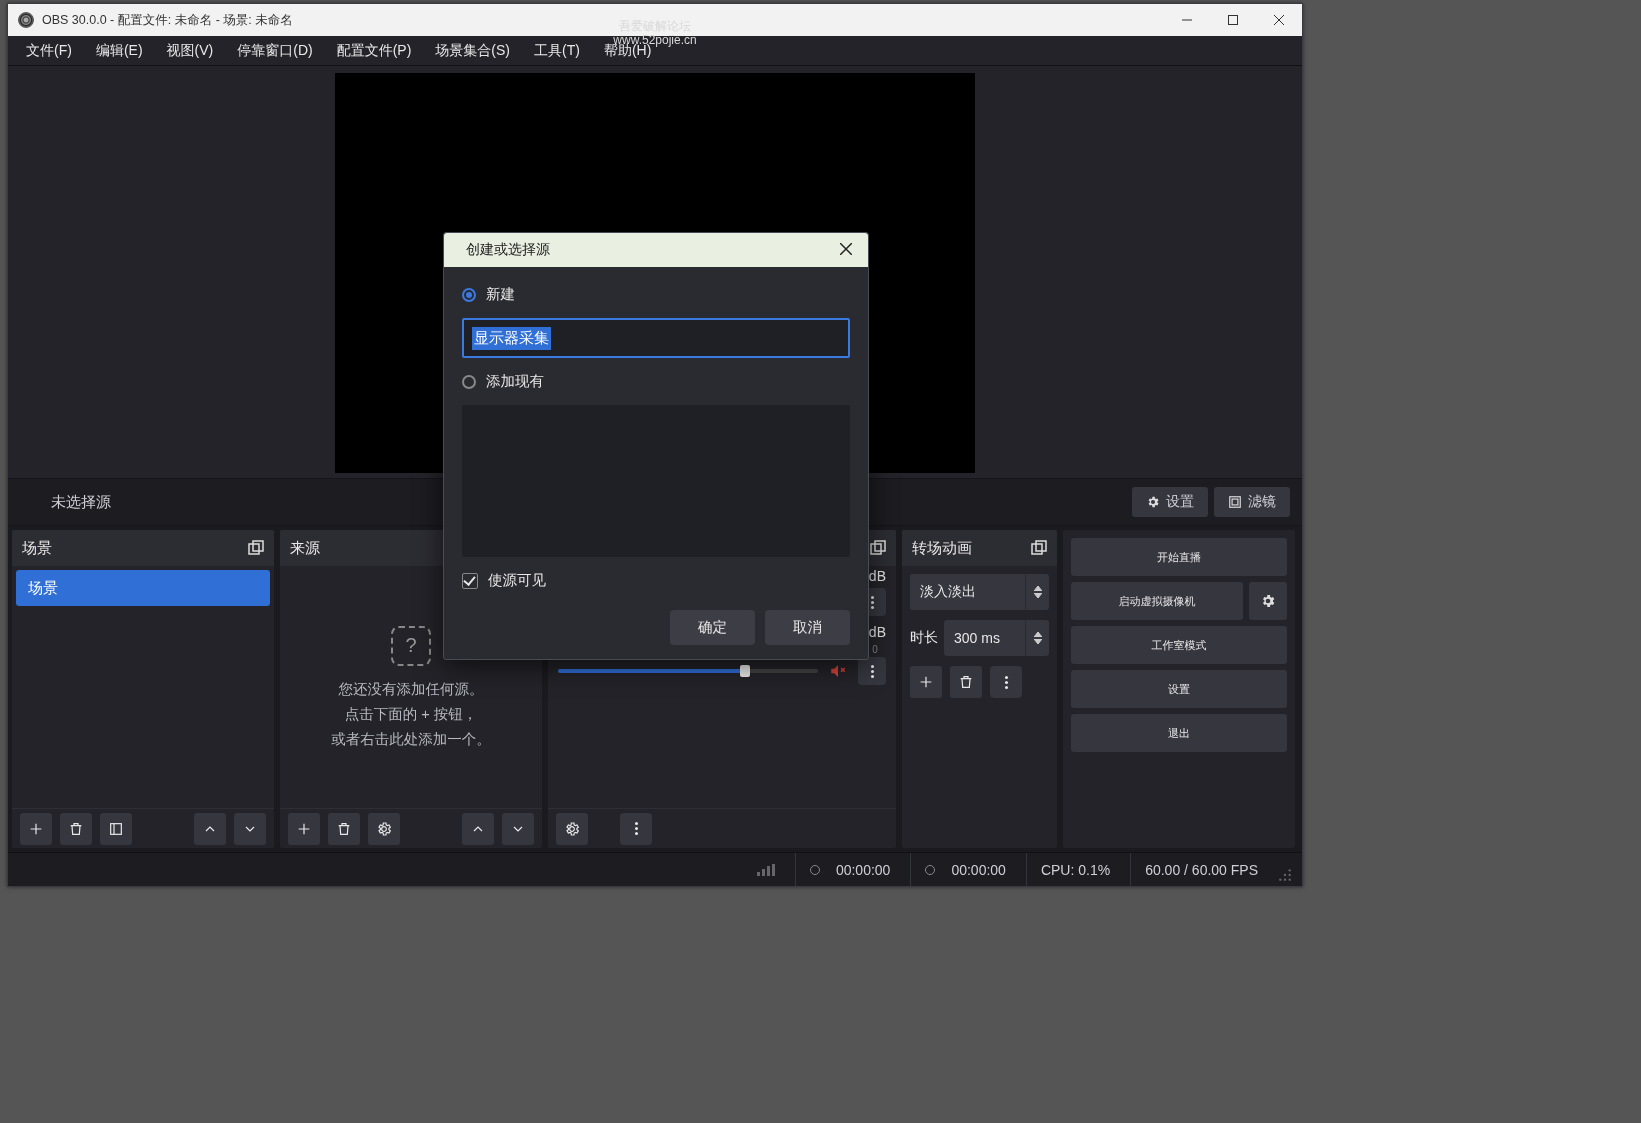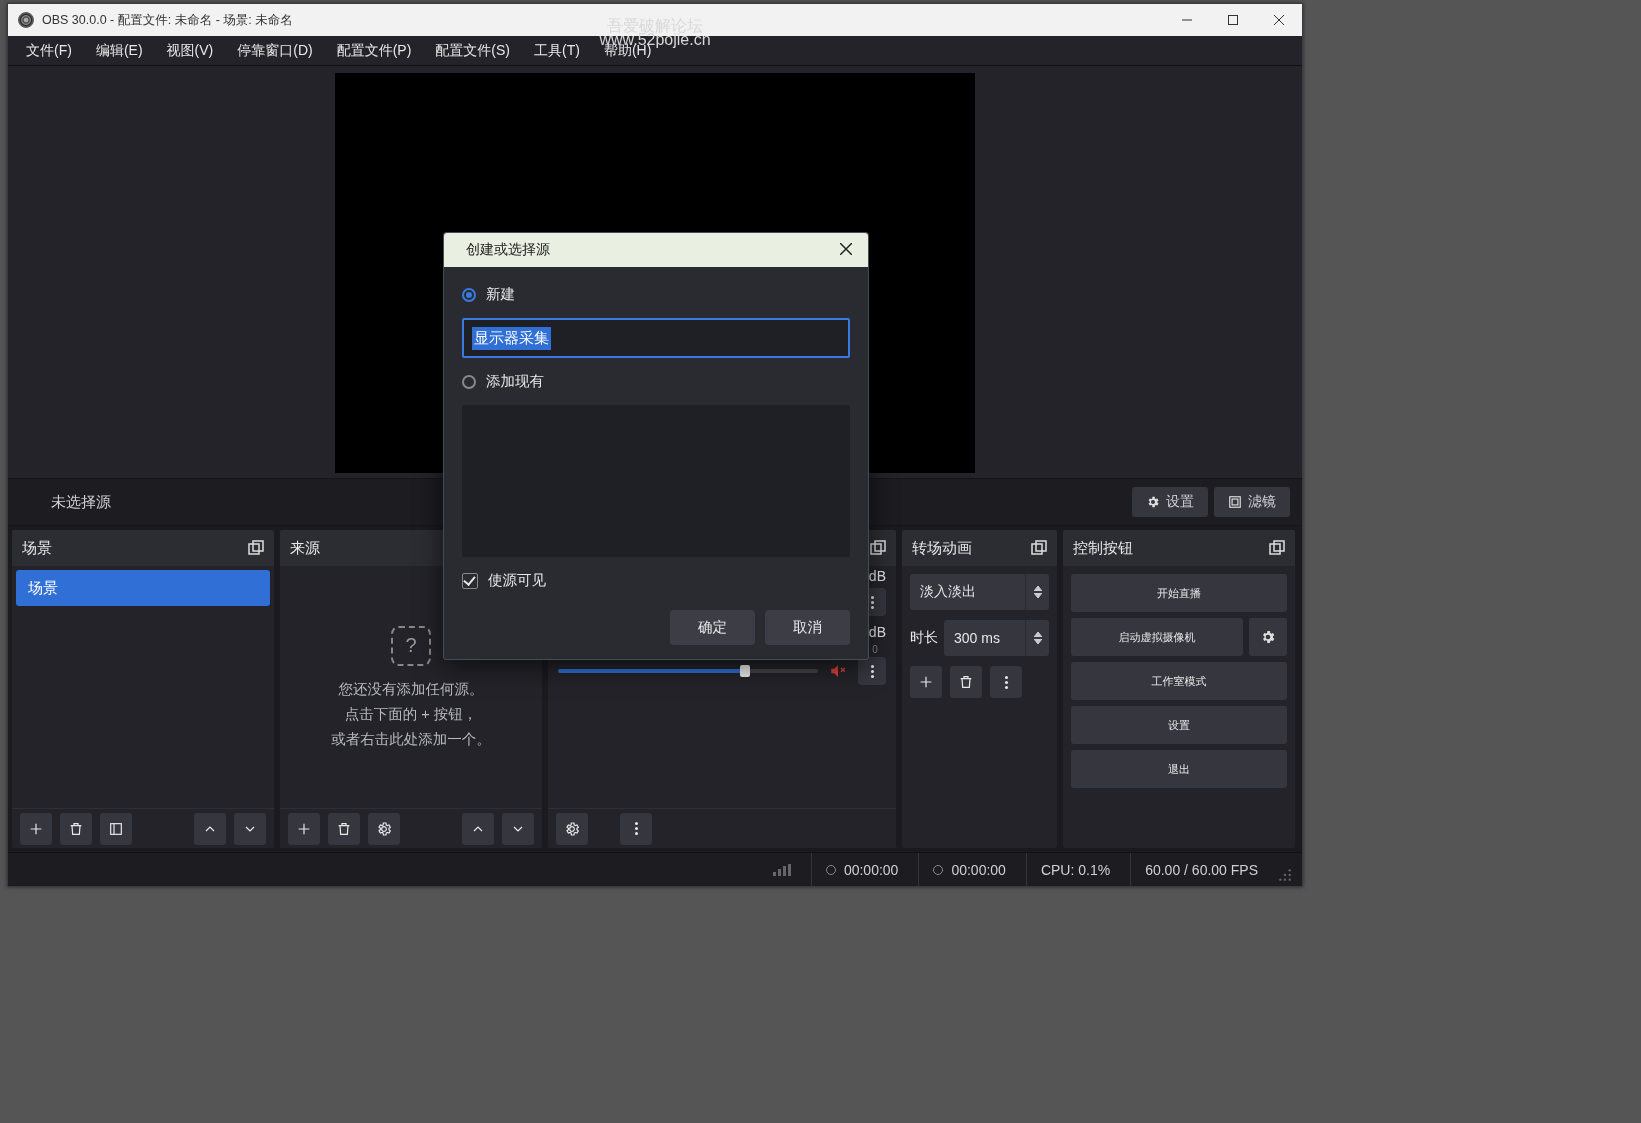--- a/index.html
+++ b/index.html
@@ -2,21 +2,21 @@
 <html><head>
 <meta charset="utf-8">
 <style>
   * { margin:0; padding:0; box-sizing:border-box; font-family:"Segoe UI","Microsoft YaHei",sans-serif; user-select:none; }
   body { background:#555; width:1641px; height:1123px; transform-origin:top left; }
   .window { position:absolute; left:7px; top:3px; width:1296px; height:884px; background:#84cc16; border:1px solid #3a3a42; display:flex; flex-direction:column; box-shadow:0 0 4px rgba(0,0,0,.5); }
   
   .titlebar { height:32px; background:#f2f2f2; display:flex; align-items:center; color:#333; font-size:12.5px; }
   .titlebar .obs-icon { width:16px; height:16px; margin:0 8px 0 10px; border-radius:50%; background:radial-gradient(circle at 50% 50%, #aaa 20%, #444 28%, #888 45%, #222 55%, #666 70%, #111 80%); border:1px solid #555; }
   .titlebar .title-text { flex:1; }
-  .titlebar .watermark { position:absolute; left:50%; top:15px; transform:translateX(-50%); color:#d8d8d8; font-size:16px; text-align:center; line-height:14px; pointer-events:none; }
+  .titlebar .watermark { position:absolute; left:50%; top:15px; transform:translateX(-50%); color:#d8d8d8; font-size:12px; text-align:center; line-height:14px; pointer-events:none; }
   .win-controls { display:flex; height:100%; }
   .win-btn { width:46px; display:flex; align-items:center; justify-content:center; color:#333; font-size:14px; }
   .win-btn svg { width:10px; height:10px; stroke:#333; stroke-width:1; fill:none; }
   
   .menubar { height:30px; background:#232329; display:flex; align-items:center; padding:0 6px; color:#e8e8e8; font-size:14px; border-bottom:1px solid #111; }
   .menu-item { padding:4px 12px; border-radius:3px; }
   
   .preview-area { height:412px; background:#232329; display:flex; align-items:flex-start; justify-content:center; }
   .preview-canvas { width:640px; height:400px; background:#000; margin-top:7px; }
   
@@ -65,21 +65,21 @@
   .trans-tools { display:flex; gap:8px; }
   
   .dock.controls { width:232px; }
   .ctrl-body { padding:8px; display:flex; flex-direction:column; gap:6px; }
   .ctrl-btn { background:#36363f; height:38px; border-radius:3px; display:flex; align-items:center; justify-content:center; color:#e8e8e8; font-size:11px; }
   .ctrl-row { display:flex; gap:6px; }
   .ctrl-row .ctrl-btn:first-child { flex:1; }
   .ctrl-row .sq { width:38px; }
   
   .status-bar { height:34px; background:#1c1c21; display:flex; align-items:center; justify-content:flex-end; gap:6px; padding:0 10px; color:#cfcfd6; font-size:14px; border-top:1px solid #111; }
-  .status-cell { padding:0 14px; display:flex; align-items:center; gap:8px; height:100%; border-left:1px solid #34343c; }
+  .status-cell { padding:0 14px; display:flex; align-items:center; gap:16px; height:100%; border-left:1px solid #34343c; }
   .status-cell.first { border-left:none; }
   .sig { width:18px; height:12px; display:flex; align-items:flex-end; gap:2px; }
   .sig span { width:3px; background:#666; }
   .sig span:nth-child(1){height:4px} .sig span:nth-child(2){height:7px} .sig span:nth-child(3){height:10px} .sig span:nth-child(4){height:12px}
   .dot { width:10px; height:10px; border:1.5px solid #888; border-radius:50%; }
   .dot.rec { background:none; }
   .grip { width:14px; height:14px; color:#666; align-self:flex-end; margin-bottom:4px; }
   
   .dialog { position:absolute; left:435px; top:228px; width:426px; background:#2a2a31; border:1px solid #4a4a52; border-radius:3px; box-shadow:0 6px 28px rgba(0,0,0,.6); color:#e8e8e8; }
   .dlg-title { height:34px; background:#e9f0e2; color:#1a1a1a; display:flex; align-items:center; gap:8px; padding:0 8px; border-radius:3px 3px 0 0; }
@@ -130,21 +130,21 @@
         </div>
     </div>
   </div>
 
   <div class="menubar">
     <div class="menu-item">文件(F)</div>
     <div class="menu-item">编辑(E)</div>
     <div class="menu-item">视图(V)</div>
     <div class="menu-item">停靠窗口(D)</div>
     <div class="menu-item">配置文件(P)</div>
-    <div class="menu-item">配置文件(S)</div>
+    <div class="menu-item">场景集合(S)</div>
     <div class="menu-item">工具(T)</div>
     <div class="menu-item">帮助(H)</div>
   </div>
 
   <div class="preview-area">
     <div class="preview-canvas"></div>
   </div>
 
   <div class="context-bar">
     <span class="context-label">未选择源</span>
@@ -396,27 +396,20 @@
                 <span></span>
                 <span></span>
                 <span></span>
               </div>
             </div>
         </div>
       </div>
     </div>
 
     <div class="dock controls">
-      <div class="dock-header">
-        <span>控制按钮</span>
-        <svg class="pop-ico" viewBox="0 0 16 16" fill="none" stroke="#ddd" stroke-width="1.5">
-            <rect x="1" y="4" width="10" height="10"></rect>
-            <rect x="5" y="1" width="10" height="10"></rect>
-          </svg>
-      </div>
       <div class="dock-body ctrl-body">
         <div class="ctrl-btn">开始直播</div>
         <div class="ctrl-row">
           <div class="ctrl-btn">启动虚拟摄像机</div>
           <div class="ctrl-btn sq">
               <svg viewBox="0 0 24 24" width="16" height="16" fill="#ddd">
                 <path d="M19.4 13a7.5 7.5 0 000-2l2.1-1.6-2-3.4-2.5 1a7.4 7.4 0 00-1.7-1L15 3h-4l-.3 2.9a7.4 7.4 0 00-1.7 1l-2.5-1-2 3.4L6.6 11a7.5 7.5 0 000 2l-2.1 1.6 2 3.4 2.5-1a7.4 7.4 0 001.7 1L11 21h4l.3-2.9a7.4 7.4 0 001.7-1l2.5 1 2-3.4zM12 15.5A3.5 3.5 0 1115.5 12 3.5 3.5 0 0112 15.5z"></path>
               </svg>
             </div>
         </div>

